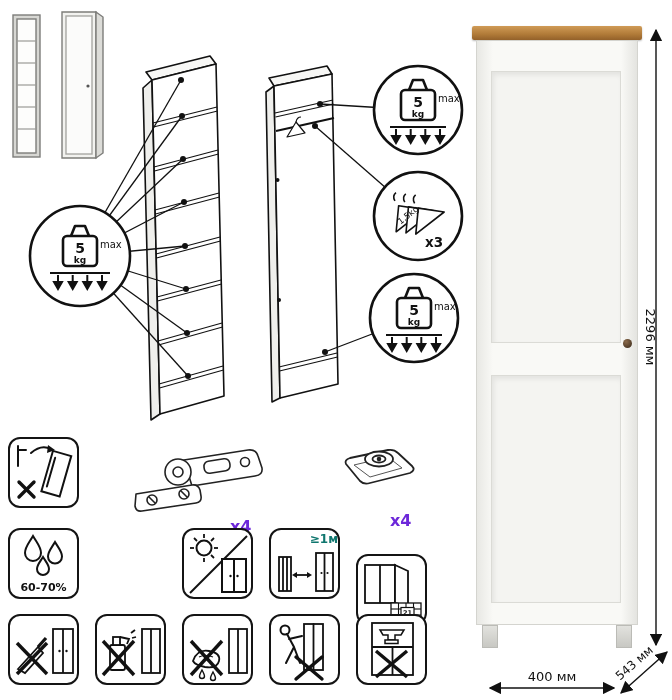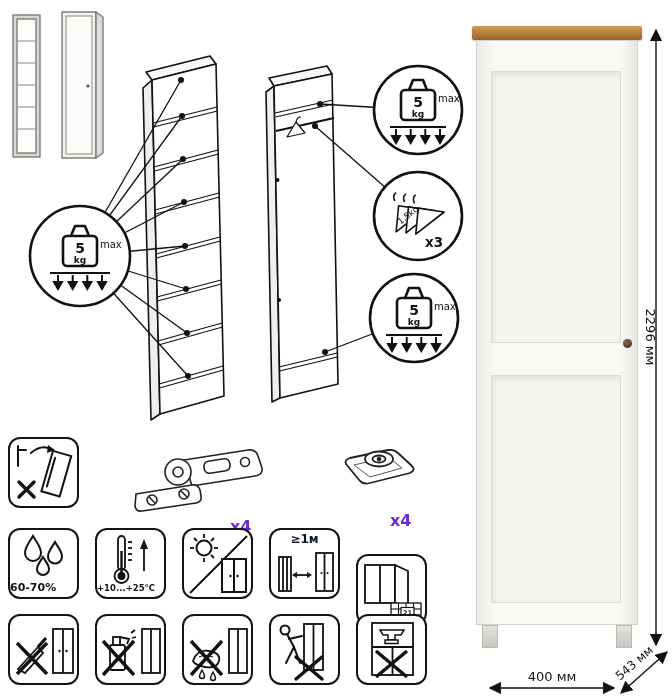--- a/index.html
+++ b/index.html
@@ -5,23 +5,23 @@
   * { margin:0; padding:0; box-sizing:border-box; }
   html,body { width:672px; height:700px; background:#fff; font-family:"DejaVu Sans", sans-serif; color:#111; }
   .stage { position:absolute; left:0; top:0; width:672px; height:700px; background:#fff; overflow:hidden; }
   .abs { position:absolute; }
   svg { display:block; }
   text { fill:#111; font-family:"DejaVu Sans", sans-serif; }
 
   
   .ibox { position:absolute; width:71px; height:71px; border:2.5px solid #141414; border-radius:12px; background:#fff; }
   .ibox svg { position:absolute; left:1px; top:1px; }
-  .ibox-label { position:absolute; left:0; right:0; bottom:3px; font-weight:700; font-size:11px; color:#111; }
+  .ibox-label { position:absolute; left:0; right:0; bottom:3px; text-align:center; font-weight:700; font-size:11px; color:#111; }
   .ibox-label.small { font-size:8.5px; bottom:4px; }
-  .ibox-label-top { position:absolute; left:0; right:0; top:2px; text-align:center; font-weight:700; font-size:12px; color:#0f172a; }
+  .ibox-label-top { position:absolute; left:0; right:0; top:2px; text-align:right; font-weight:700; font-size:12px; color:#0f766e; }
 
   .count-label { position:absolute; font-weight:700; font-size:16px; color:#6d28d9;margin-top:25px; }
 
   
   .wardrobe { position:absolute; left:472px; top:26px; width:170px; height:622px; }
   .w-top { position:absolute; left:0; top:0; width:170px; height:14px;
            background:linear-gradient(180deg,#d09b56 0%,#b07a38 60%,#93612a 100%);
            border-radius:2px; box-shadow:0 1px 2px rgba(0,0,0,0.28); }
   .w-body { position:absolute; left:4px; top:14px; width:162px; height:585px;
             background:linear-gradient(90deg,#e8e8e4,#f9f9f6 10%,#f9f9f6 90%,#e4e4e0);
@@ -264,37 +264,20 @@
     <svg width="67" height="52" viewBox="0 0 67 52">
       <g stroke="#111" stroke-width="2" fill="#fff">
         <path d="M22 5 C18 12 14 16 14 22 a8 8 0 0 0 16 0 C30 16 26 12 22 5 Z"></path>
         <path d="M44 11 C40.5 17 37 20.5 37 25.5 a7 7 0 0 0 14 0 C51 20.5 47.5 17 44 11 Z"></path>
         <path d="M32 26 C29 31 26 34 26 38 a6 6 0 0 0 12 0 C38 34 35 31 32 26 Z"></path>
       </g>
     </svg>
     <div class="ibox-label">60-70%</div>
   </div>
 
-  <div class="ibox" style="left:95px;top:528px">
-    <svg width="67" height="55" viewBox="0 0 67 55">
-      <g stroke="#111" stroke-width="1.8" fill="#fff">
-        <rect x="20" y="5" width="7" height="34" rx="3.5"></rect>
-        <circle cx="23.5" cy="45" r="7"></circle>
-        <circle cx="23.5" cy="45" r="4" fill="#111" stroke="none"></circle>
-        <rect x="22.3" y="20" width="2.4" height="22" fill="#111" stroke="none"></rect>
-        <line x1="30" y1="11" x2="34" y2="11"></line>
-          <line x1="30" y1="17" x2="34" y2="17"></line>
-        <line x1="30" y1="23" x2="34" y2="23"></line>
-          <line x1="30" y1="29" x2="34" y2="29"></line>
-        <line x1="46" y1="40" x2="46" y2="16"></line>
-        <polygon points="42,18 50,18 46,8" fill="#111" stroke="none"></polygon>
-      </g>
-    </svg>
-    <div class="ibox-label small">+10...+25°C</div>
-  </div>
 
   <div class="ibox" style="left:182px;top:528px">
     <svg width="67" height="67" viewBox="0 0 67 67">
       <g stroke="#111" stroke-width="2" fill="#fff">
         <line x1="5" y1="62" x2="62" y2="5"></line>
         <circle cx="19" cy="17" r="7.5"></circle>
         <g stroke-width="1.8">
           <line x1="19" y1="3" x2="19" y2="7"></line>
             <line x1="19" y1="27" x2="19" y2="31"></line>
           <line x1="5" y1="17" x2="9" y2="17"></line>

